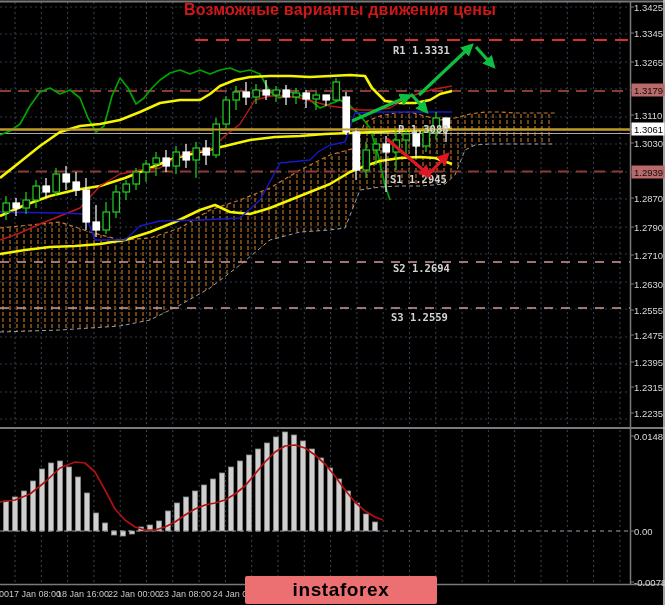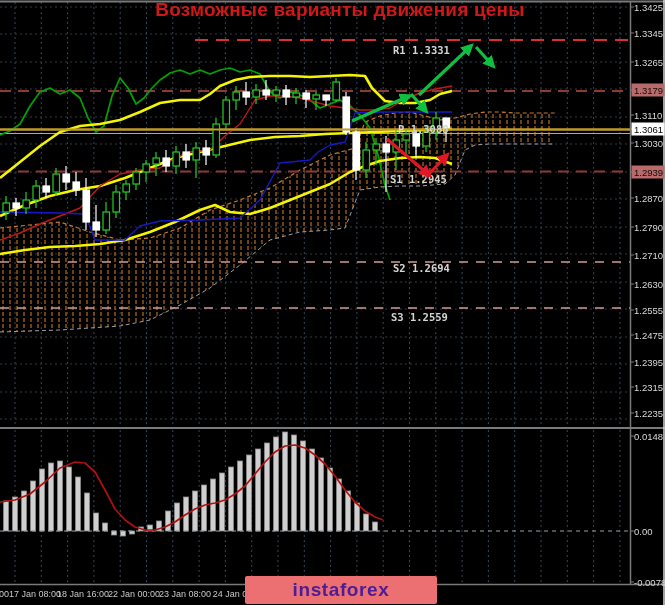--- a/index.html
+++ b/index.html
@@ -1,20 +1,20 @@
 <!DOCTYPE html>
 <html><head>
 <meta charset="utf-8">
 <style>
   html,body{margin:0;padding:0;background:#000;}
   .stage{position:relative;width:665px;height:605px;background:#000;overflow:hidden;
          font-family:"Liberation Sans",sans-serif;}
   .stage svg{position:absolute;left:0;top:0;}
   .chart-title{position:absolute;top:2px;left:60px;width:560px;text-align:center;
-               font-weight:bold;font-size:19px;line-height:16px;letter-spacing:.2px;}
+               font-weight:bold;font-size:16px;line-height:16px;letter-spacing:.2px;}
   .watermark{position:absolute;left:245px;top:576px;width:192px;height:28px;border-radius:2px;
              display:flex;align-items:center;justify-content:center;
              font-size:19px;font-weight:bold;letter-spacing:.6px;}
 </style>
 </head>
 <body>
 
 <div class="stage">
   <svg id="chart-svg" width="665" height="605">
       <defs>
@@ -339,16 +339,16 @@
         <text x="35" y="597" fill="#c8c8c8" font-size="9" text-anchor="middle" font-family="&quot;Liberation Sans&quot;, sans-serif">17 Jan 08:00</text>
         <text x="83" y="597" fill="#c8c8c8" font-size="9" text-anchor="middle" font-family="&quot;Liberation Sans&quot;, sans-serif">18 Jan 16:00</text>
         <text x="134" y="597" fill="#c8c8c8" font-size="9" text-anchor="middle" font-family="&quot;Liberation Sans&quot;, sans-serif">22 Jan 00:00</text>
         <text x="185" y="597" fill="#c8c8c8" font-size="9" text-anchor="middle" font-family="&quot;Liberation Sans&quot;, sans-serif">23 Jan 08:00</text>
         <text x="230" y="597" fill="#c8c8c8" font-size="9" text-anchor="middle" font-family="&quot;Liberation Sans&quot;, sans-serif">24 Jan 0</text>
       </g>
     </svg>
   <div class="chart-title" style="color: rgb(208, 24, 24);">
     <div>Возможные варианты движения цены</div>
   </div>
-  <div class="watermark" style="background: rgb(236, 111, 114); color: #4c1d95;">
+  <div class="watermark" style="background: rgb(236, 111, 114); color: #000000;">
     <span>instaforex</span>
   </div>
 </div>
 
 </body></html>

